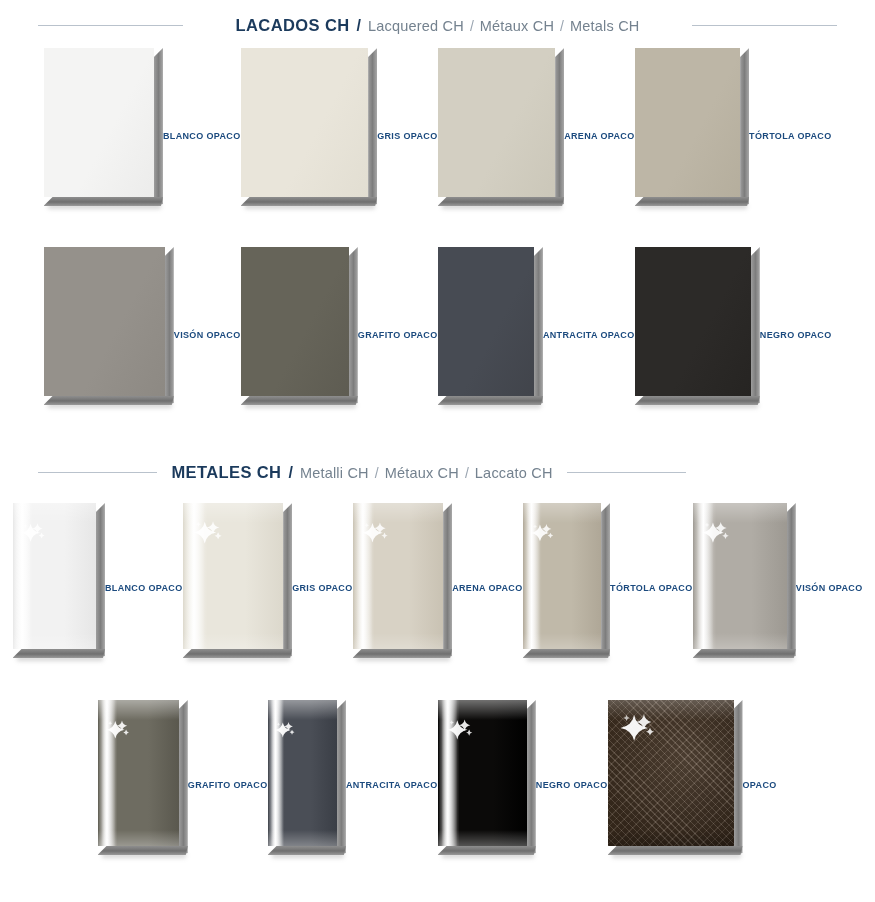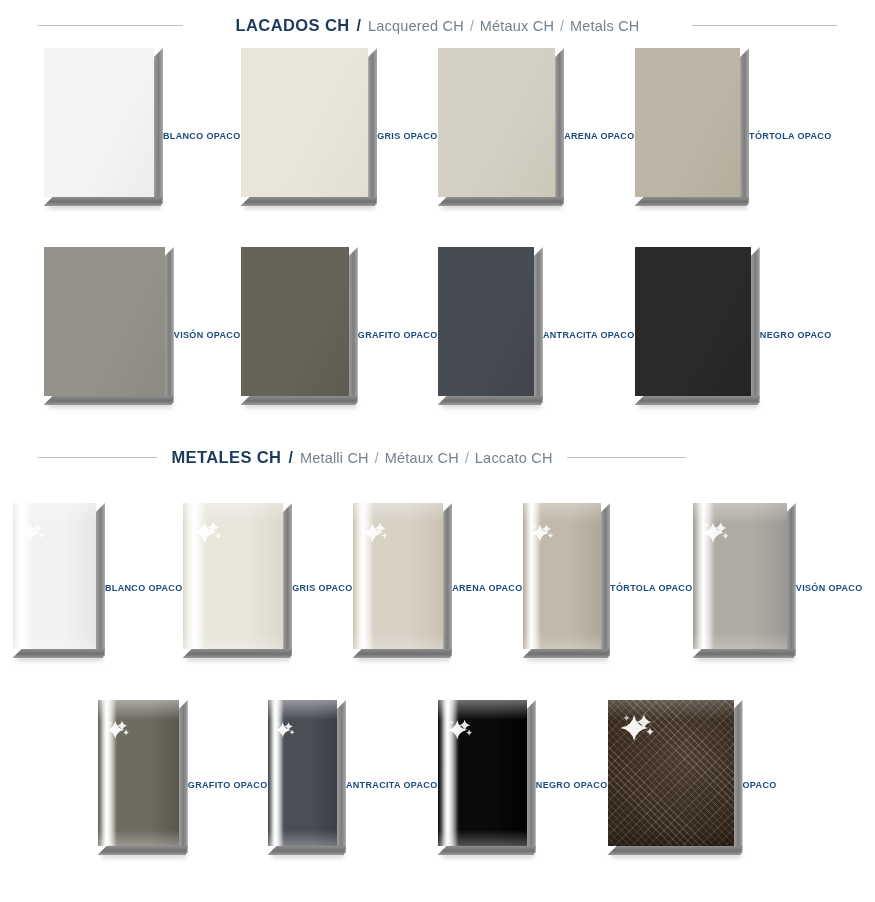--- a/index.html
+++ b/index.html
@@ -159,21 +159,21 @@
   }
   .sparkle {
     position: absolute;
     pointer-events: none;
   }
 
   
   .sec1-header { position: absolute; left: 0; top: 16px;  width: 875px; gap: 39px; }
   .sec1-row1   { position: absolute; left: 0; top: 48px;  width: 875px; }
   .sec1-row2   { position: absolute; left: 0; top: 247px; width: 875px; }
-  .sec2-header { position: absolute; left: 0; top: 448px; width: 724px; }
+  .sec2-header { position: absolute; left: 0; top: 463px; width: 724px; }
   .sec2-row1   { position: absolute; left: 0; top: 503px; width: 875px; }
   .sec2-row2   { position: absolute; left: 0; top: 700px; width: 875px; }
 
   .lac-cell  { width: 197px; }
   .met-cell  { width: 170px; }
 
   .lac-panel { width: 137px; height: 158px; margin-bottom: 17px; }
   .met-panel { width: 135px; height: 155px; margin-bottom: 14px; }
 </style>
 </head>

